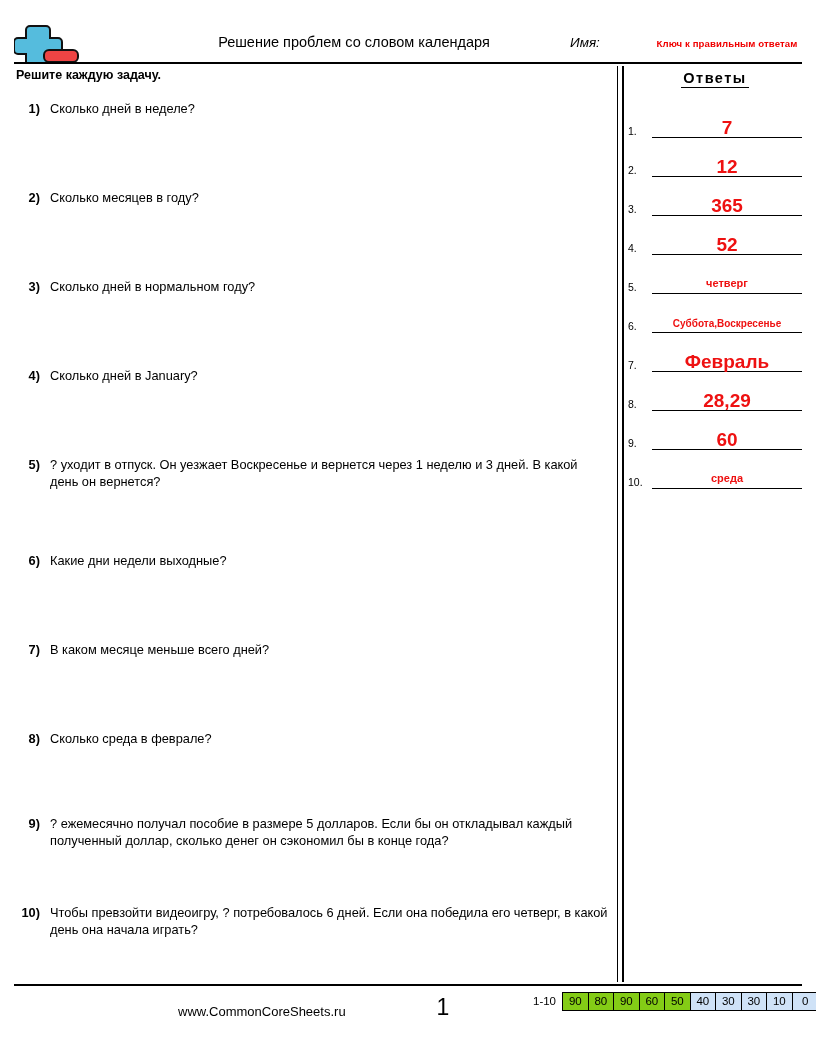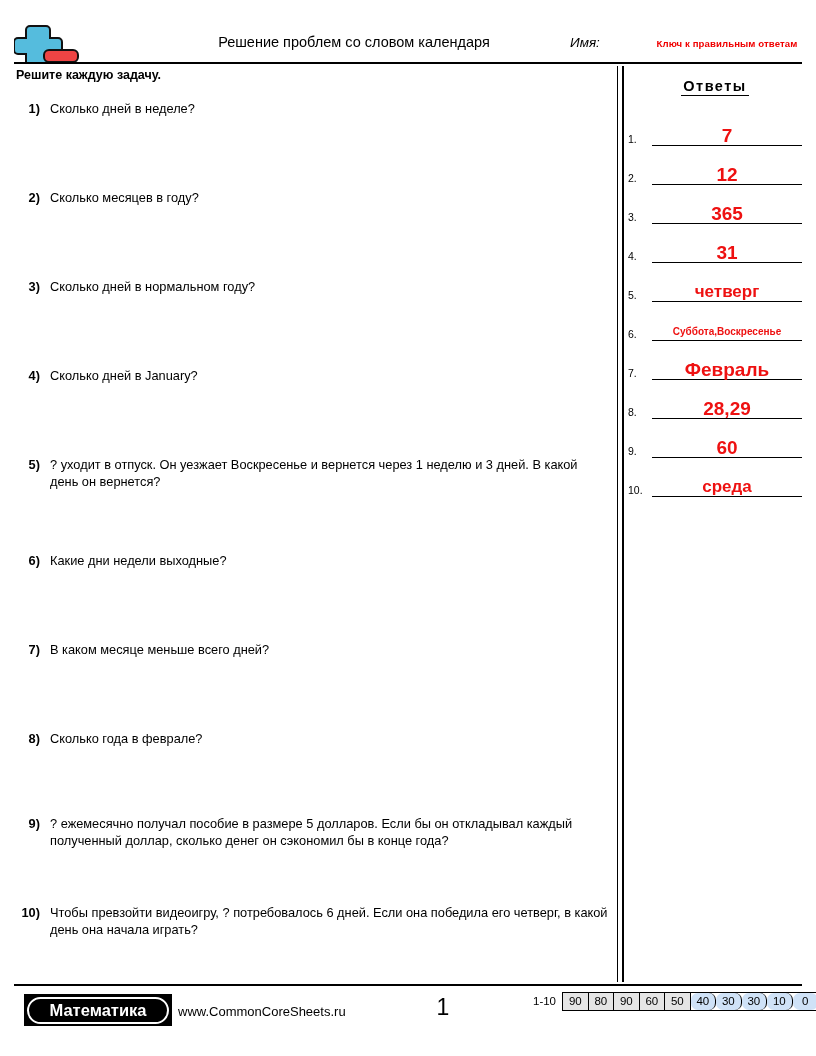--- a/index.html
+++ b/index.html
@@ -148,21 +148,21 @@
     width: 174px;
   }
 
   .answers-title {
     width: 174px;
     text-align: center;
     font-size: 14.5px;
     font-weight: bold;
     letter-spacing: 1.5px;
     padding-bottom: 1px;
-    margin-top: 12px;
+    margin-top: 4px;
   }
   .answers-title span {
     border-bottom: 1.6px solid #000;
     padding: 0 2px 1px 2px;
   }
 
   .ans-list {
     position: relative;
     margin-top: 12px;
   }
@@ -193,21 +193,21 @@
     font-size: 19px;
     line-height: 21px;
     white-space: nowrap;
     overflow: visible;
   }
   .ans-line.small {
     font-size: 10px;
     line-height: 23px;
   }
   .ans-line.med {
-    font-size: 17px;
+    font-size: 11px;
     margin-top: 27px;
   }
 
   
   .footer-rule {
     position: absolute;
     left: 14px;
     top: 984px;
     width: 788px;
     height: 0;
@@ -275,24 +275,24 @@
     display: flex;
     border: 1px solid #000;
   }
   .score-box {
     width: 25.5px;
     height: 17px;
     border-right: 1px solid #000;
     font-size: 11.5px;
     line-height: 17px;
     text-align: center;
-    background: #e5e5e5;
+    background: #84cc16;
   }
   .score-box:last-child { border-right: none; }
-  .score-box.hl { background: #cfe2f7; border-radius: 7px; }
+  .score-box.hl { background: #cfe2f7; }
 </style>
 </head>
 <body>
 
 <div class="page">
 
   <div class="header">
 
     <div class="logo">
       <svg width="66" height="42" viewBox="0 0 66 42">
@@ -339,21 +339,21 @@
     <div class="q-row" style="top:460px;">
       <div class="q-num">6)</div>
       <div class="q-text">Какие дни недели выходные?</div>
     </div>
     <div class="q-row" style="top:549px;">
       <div class="q-num">7)</div>
       <div class="q-text">В каком месяце меньше всего дней?</div>
     </div>
     <div class="q-row" style="top:638px;">
       <div class="q-num">8)</div>
-      <div class="q-text">Сколько года в феврале?</div>
+      <div class="q-text">Сколько среда в феврале?</div>
     </div>
     <div class="q-row" style="top:723px;">
       <div class="q-num">9)</div>
       <div class="q-text">? ежемесячно получал пособие в размере 5 долларов. Если бы он откладывал каждый полученный доллар, сколько денег он сэкономил бы в конце года?</div>
     </div>
     <div class="q-row" style="top:812px;justify-content:center;">
       <div class="q-num">10)</div>
       <div class="q-text">Чтобы превзойти видеоигру, ? потребовалось 6 дней. Если она победила его четверг, в какой день она начала играть?</div>
     </div>
   </div>
@@ -371,21 +371,21 @@
       <div class="ans-row">
         <div class="ans-idx">2.</div>
         <div class="ans-line">12</div>
       </div>
       <div class="ans-row">
         <div class="ans-idx">3.</div>
         <div class="ans-line">365</div>
       </div>
       <div class="ans-row">
         <div class="ans-idx">4.</div>
-        <div class="ans-line">31</div>
+        <div class="ans-line">52</div>
       </div>
       <div class="ans-row">
         <div class="ans-idx">5.</div>
         <div class="ans-line med">четверг</div>
       </div>
       <div class="ans-row">
         <div class="ans-idx">6.</div>
         <div class="ans-line small">Суббота,Воскресенье</div>
       </div>
       <div class="ans-row">
@@ -402,23 +402,20 @@
       </div>
       <div class="ans-row">
         <div class="ans-idx">10.</div>
         <div class="ans-line med">среда</div>
       </div>
     </div>
   </div>
 
   <div class="footer-rule"></div>
 
-  <div class="brand">
-    <div class="brand-inner">Математика</div>
-  </div>
 
   <div class="site-url">www.CommonCoreSheets.ru</div>
 
   <div class="page-num">1</div>
 
   <div class="score">
     <div class="score-label">1-10</div>
     <div class="score-boxes">
       <div class="score-box">90</div>
       <div class="score-box">80</div>

